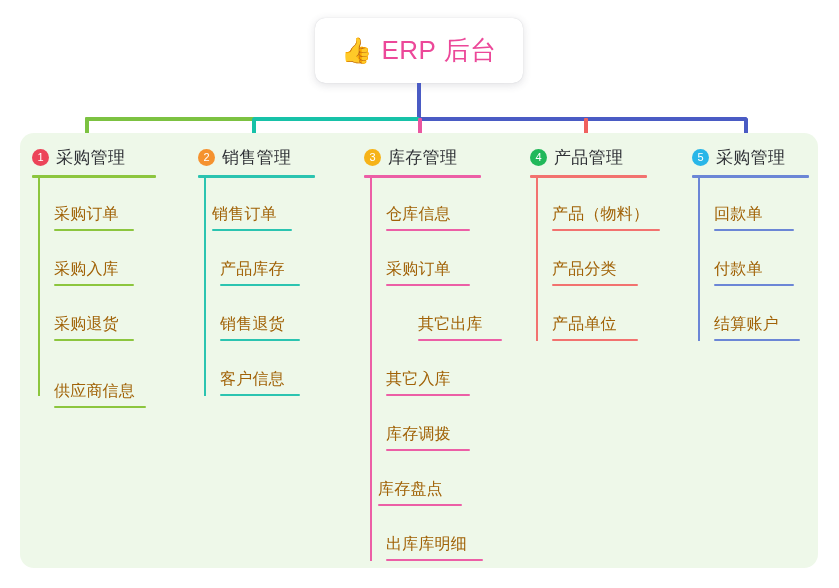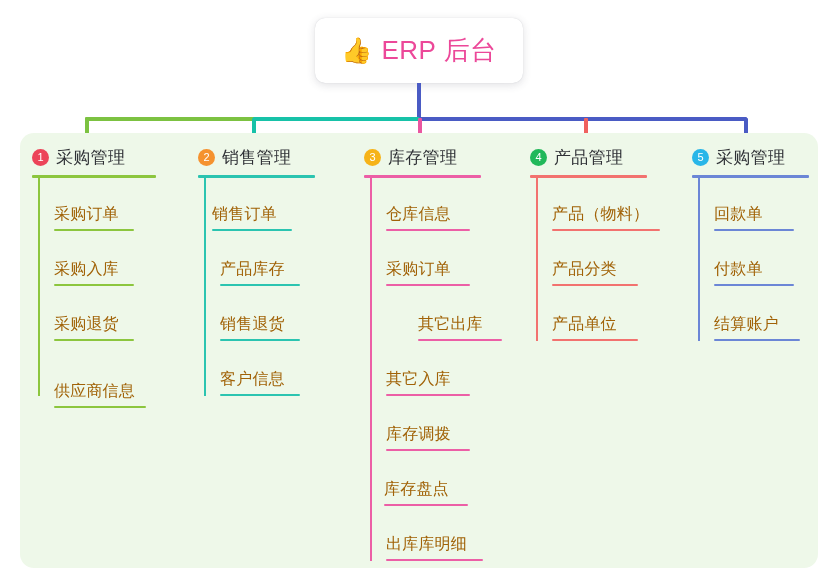--- a/index.html
+++ b/index.html
@@ -163,21 +163,21 @@
             <div class="item-line" style="width: 84px; background: rgb(236, 95, 166);"></div>
           </div>
           <div class="item" style="left: 22px; top: 237px; height: 26px; width: 84px;">
             <span class="item-label">其它入库</span>
             <div class="item-line" style="width: 84px; background: rgb(236, 95, 166);"></div>
           </div>
           <div class="item" style="left: 22px; top: 292px; height: 26px; width: 84px;">
             <span class="item-label">库存调拨</span>
             <div class="item-line" style="width: 84px; background: rgb(236, 95, 166);"></div>
           </div>
-          <div class="item" style="left: 20px; top: 347px; height: 26px; width: 84px;">
+          <div class="item" style="left: 14px; top: 347px; height: 26px; width: 84px;">
             <span class="item-label">库存盘点</span>
             <div class="item-line" style="width: 84px; background: rgb(236, 95, 166);"></div>
           </div>
           <div class="item" style="left: 22px; top: 402px; height: 26px; width: 97px; text-align: right;">
             <span class="item-label">出库库明细</span>
             <div class="item-line" style="width: 97px; background: rgb(236, 95, 166);"></div>
           </div>
         </div>
         <div class="col" style="left: 510px; width: 150px; height: 435px;">
           <div class="col-head">

